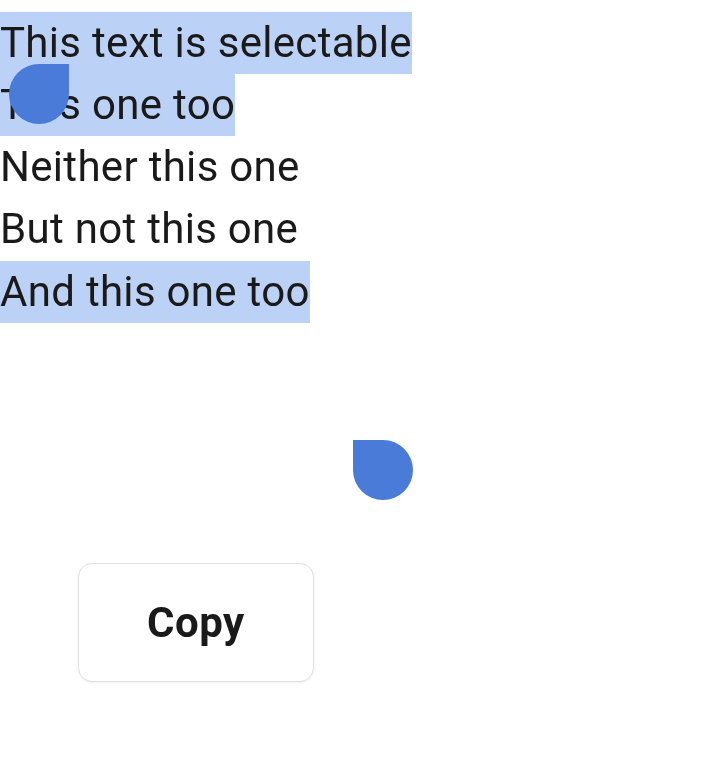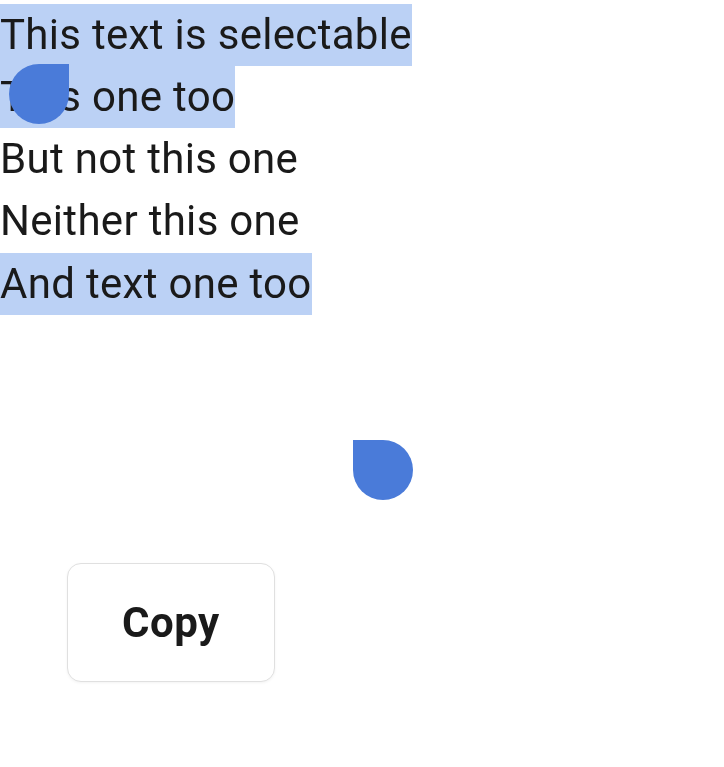--- a/index.html
+++ b/index.html
@@ -9,21 +9,21 @@
     }
     body {
       font-family: -apple-system, BlinkMacSystemFont, 'Segoe UI', Roboto, Arial, sans-serif;
       background: #ffffff;
       width: 724px;
       height: 767px;
       position: relative;
       overflow: hidden;
     }
     .text-container {
-      padding-top: 4px;
+      padding-top: 12px;
     }
     .text-line {
       font-size: 42px;
       line-height: 1.48;
       color: #1a1a1a;
       letter-spacing: 0.3px;
       display: inline-block;
     }
     .line-wrapper {
       display: block;
@@ -48,45 +48,45 @@
       height: 60px;
       background-color: #4a7bd9;
       border-radius: 50%;
       border-top-left-radius: 0;
       left: 353px;
       top: 440px;
       z-index: 5;
     }
     .context-menu {
       position: absolute;
-      left: 67px;
+      left: 78px;
       top: 563px;
       background: #ffffff;
       border: 1px solid #e0e0e0;
       border-radius: 14px;
       box-shadow: 0 1px 3px rgba(0,0,0,0.05);
-      padding: 34px 54px;
+      padding: 34px 68px;
     }
     .menu-item {
       font-size: 42px;
       font-weight: 700;
       color: #1a1a1a;
       cursor: pointer;
       letter-spacing: 0.5px;
     }
   </style>
 </head>
 <body>
 
 <div class="text-container">
   <div class="line-wrapper"><span class="text-line highlighted">This text is selectable</span></div>
   <div class="line-wrapper"><span class="text-line highlighted">This one too</span></div>
+  <div class="line-wrapper"><span class="text-line">Neither this one</span></div>
   <div class="line-wrapper"><span class="text-line">But not this one</span></div>
-  <div class="line-wrapper"><span class="text-line">Neither this one</span></div>
-  <div class="line-wrapper"><span class="text-line highlighted">And text one too</span></div>
+  <div class="line-wrapper"><span class="text-line highlighted">And this one too</span></div>
 </div>
 
 <div class="sel-handle-start"></div>
 <div class="sel-handle-end"></div>
 
 <div class="context-menu">
   <div class="menu-item">Copy</div>
 </div>
 
 </body></html>

